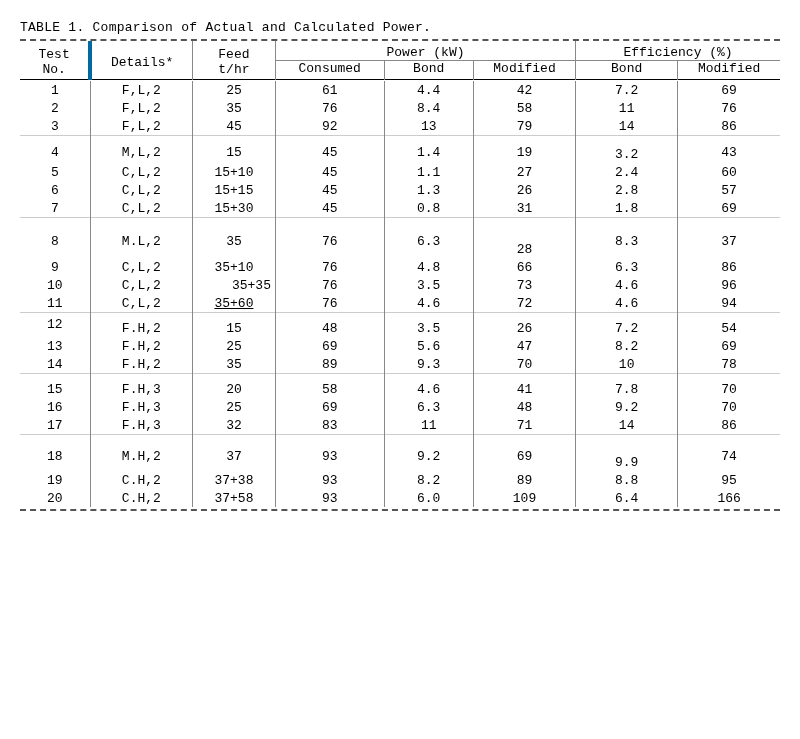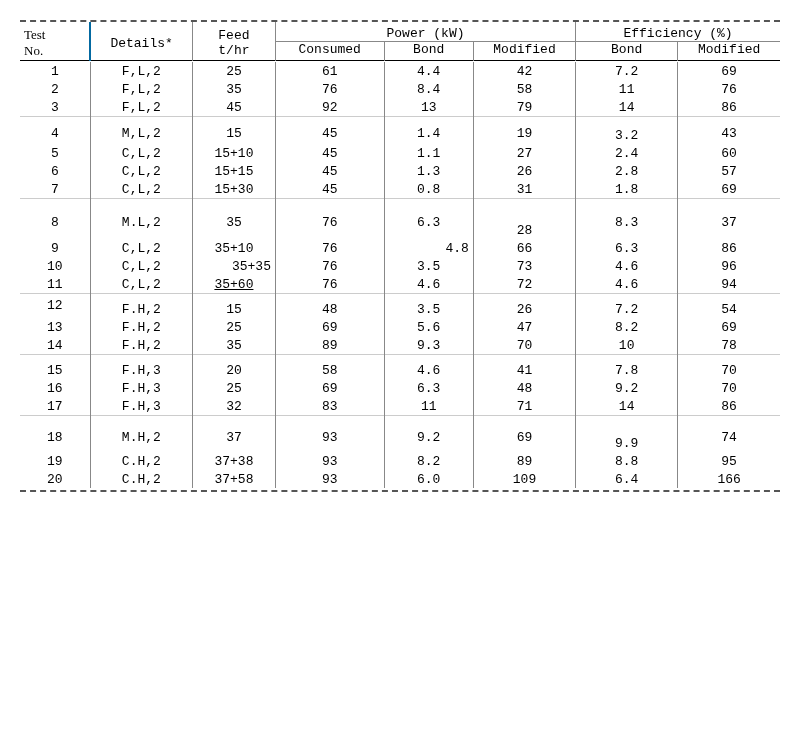--- a/index.html
+++ b/index.html
@@ -75,37 +75,38 @@
 
     .footer-border {
       border-bottom: 2px dashed #555;
       height: 4px;
     }
   </style>
 </head>
 <body>
 
 <div class="page-container">
+  <p class="table-title">TABLE 1. Comparison of Actual and Calculated Power.</p>
 
   <div class="header-area"></div>
 
   <table>
     <colgroup>
       <col class="col-test">
       <col class="col-details">
       <col class="col-feed">
       <col class="col-pwr-consumed">
       <col class="col-pwr-bond">
       <col class="col-pwr-modified">
       <col class="col-eff-bond">
       <col class="col-eff-modified">
     </colgroup>
     <thead>
       <tr class="header-row-1">
-        <th rowspan="2" style="text-align:left; border-right:2px solid #0369a1; vertical-align:middle;font-family:Liberation Serif, serif;">
+        <th rowspan="2" style="text-align:center; border-right:4px solid #0369a1; vertical-align:middle;">
           <span>Test</span><br>
           <span>No.</span>
         </th>
         <th rowspan="2" style="text-align:center; border-right:1px solid #888; vertical-align:middle;">
           <span>Details*</span>
         </th>
         <th rowspan="2" style="text-align:center; border-right:1px solid #888; vertical-align:middle;">
           <span>Feed</span><br>
           <span>t/hr</span>
         </th>
@@ -216,21 +217,21 @@
           <td style="text-align: center; padding-top: 8px; border-right: 1px solid rgb(136, 136, 136);">6.3</td>
           <td style="text-align: center; padding-top: 24px; border-right: 1px solid rgb(136, 136, 136);">28</td>
           <td style="text-align: center; padding-top: 8px; border-right: 1px solid rgb(136, 136, 136);">8.3</td>
           <td style="text-align: center; padding-top: 8px;">37</td>
         </tr>
         <tr>
           <td style="text-align: center; padding-top: 2px; border-right: 1px solid rgb(136, 136, 136);">9</td>
           <td style="text-align: center; padding-top: 2px; border-right: 1px solid rgb(136, 136, 136);">C,L,2</td>
           <td style="text-align: center; padding-top: 2px; border-right: 1px solid rgb(136, 136, 136);">35+10</td>
           <td style="text-align: center; padding-top: 2px; border-right: 1px solid rgb(136, 136, 136);">76</td>
-          <td style="text-align: right; padding-top: 2px; border-right: 1px solid rgb(136, 136, 136);">4.8</td>
+          <td style="text-align: center; padding-top: 2px; border-right: 1px solid rgb(136, 136, 136);">4.8</td>
           <td style="text-align: center; padding-top: 2px; border-right: 1px solid rgb(136, 136, 136);">66</td>
           <td style="text-align: center; padding-top: 2px; border-right: 1px solid rgb(136, 136, 136);">6.3</td>
           <td style="text-align: center; padding-top: 2px;">86</td>
         </tr>
         <tr>
           <td style="text-align: center; padding-top: 2px; border-right: 1px solid rgb(136, 136, 136);">10</td>
           <td style="text-align: center; padding-top: 2px; border-right: 1px solid rgb(136, 136, 136);">C,L,2</td>
           <td style="text-align: right; padding-top: 2px; border-right: 1px solid rgb(136, 136, 136);">35+35</td>
           <td style="text-align: center; padding-top: 2px; border-right: 1px solid rgb(136, 136, 136);">76</td>
           <td style="text-align: center; padding-top: 2px; border-right: 1px solid rgb(136, 136, 136);">3.5</td>

